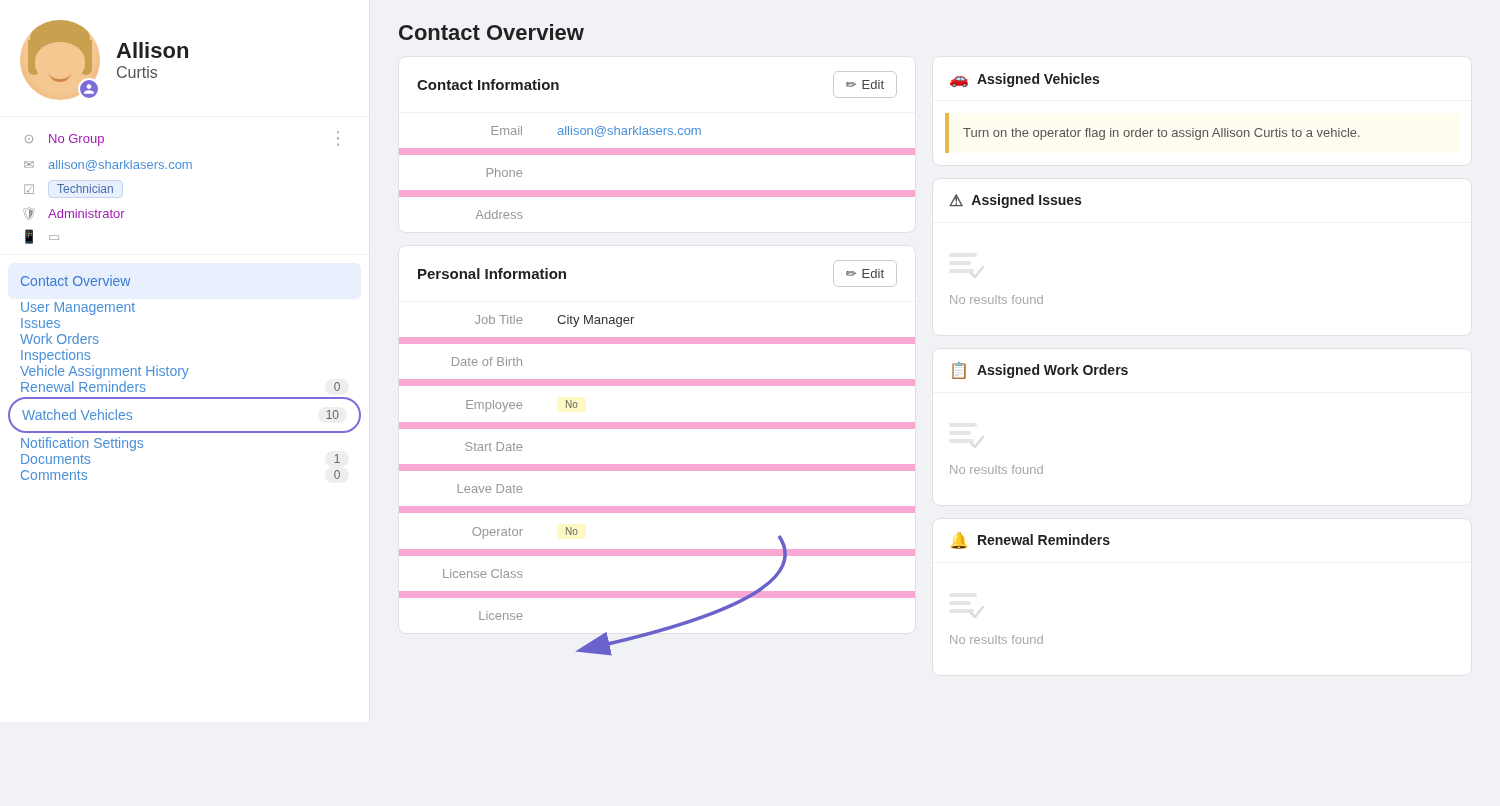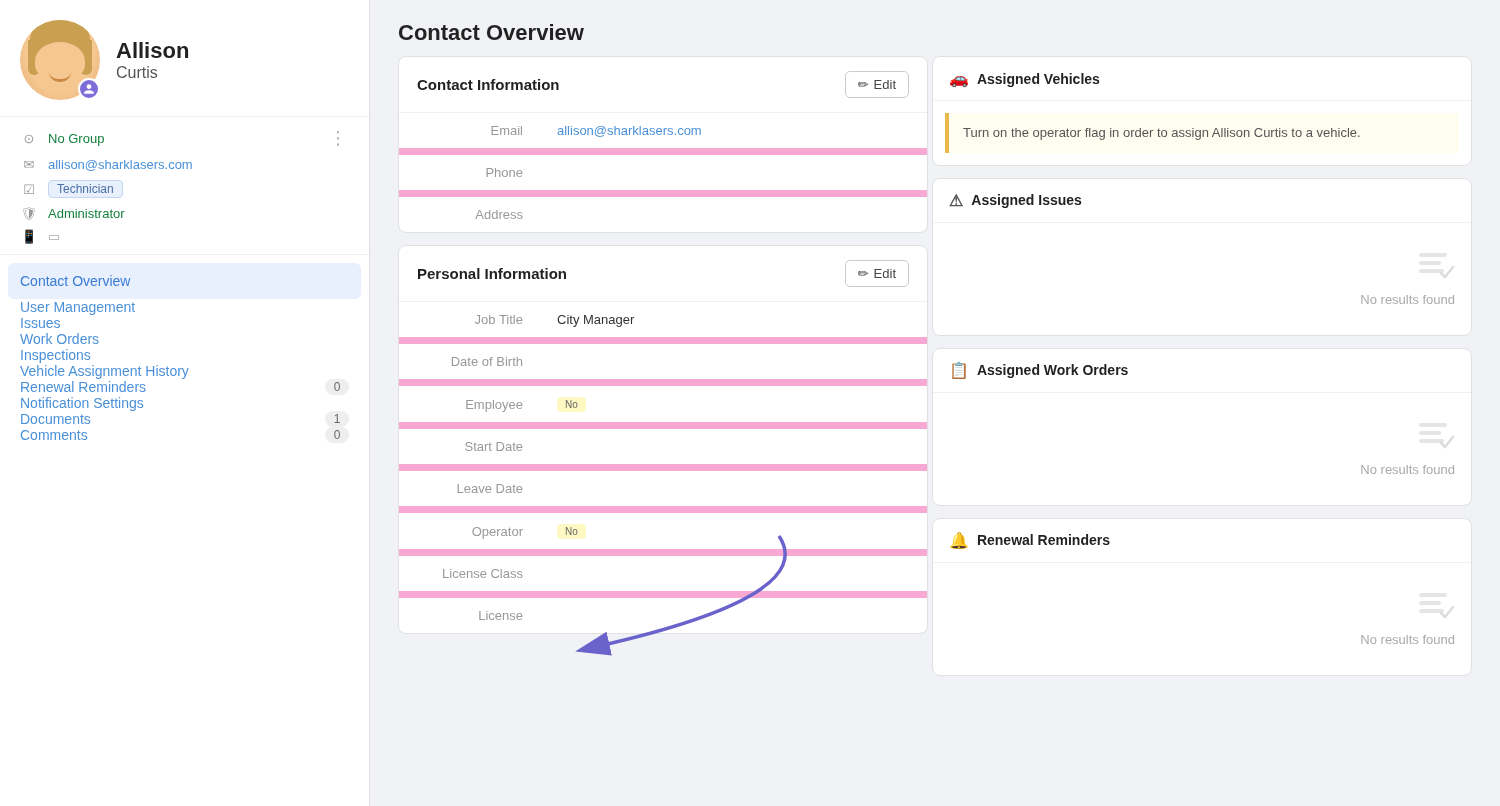--- a/index.html
+++ b/index.html
@@ -7,21 +7,21 @@
 
     
     #sidebar {
       width: 370px;
       min-width: 370px;
       background: #fff;
       border-right: 1px solid #e0e0e0;
       display: flex;
       flex-direction: column;
       overflow-y: auto;
-      height: 806px;
+      height: 722px;
     }
 
     .profile-section {
       padding: 20px 20px 16px 20px;
       display: flex;
       align-items: center;
       gap: 16px;
       border-bottom: 1px solid #f0f0f0;
     }
     .avatar-wrapper {
@@ -92,21 +92,21 @@
       border-bottom: 1px solid #f0f0f0;
     }
     .meta-row {
       display: flex;
       align-items: center;
       gap: 10px;
       font-size: 13px;
       color: #555;
     }
     .meta-row .meta-icon { width: 18px; text-align: center; color: #999; flex-shrink: 0; }
-    .meta-row .meta-text { color: #15803d; text-align: center; }
+    .meta-row .meta-text { color: #a21caf; text-align: center; }
     .meta-row .meta-link { color: #4a90d9; text-decoration: none; }
     .meta-row .badge-tag {
       background: #e8f0fe;
       color: #4a6fa5;
       border: 1px solid #c5d5ee;
       border-radius: 4px;
       padding: 1px 8px;
       font-size: 12px;
     }
     .meta-row .meta-muted { color: #aaa; }
@@ -164,21 +164,21 @@
 
     .main-header {
       padding: 20px 28px 10px 28px;
       background: #f0f2f5;
     }
     .main-header h1 { font-size: 22px; font-weight: 700; color: #222; }
 
     .main-body {
       flex: 1;
       display: flex;
-      gap: 4px;
+      gap: 16px;
       padding: 0 28px 36px 28px;
       overflow: hidden;
     }
 
     
     .left-col {
       flex: 1;
       display: flex;
       flex-direction: column;
       gap: 12px;
@@ -261,21 +261,21 @@
       padding: 10px 14px;
       border-radius: 0;
       font-size: 13px;
       color: #555;
       line-height: 1.5;
     }
 
     .no-results-container {
       display: flex;
       flex-direction: column;
-      align-items: flex-end;
+      align-items: flex-start;
       justify-content: center;
       padding: 28px 16px;
       color: #bbb;
     }
     .no-results-icon {
       margin-bottom: 8px;
       opacity: 0.5;
     }
     .no-results-text { font-size: 13px; color: #aaa; }
   </style>
@@ -346,20 +346,24 @@
     </div>
     <div class="nav-item">
       <span>Inspections</span>
     </div>
     <div class="nav-item">
       <span>Vehicle Assignment History</span>
     </div>
     <div class="nav-item">
       <span>Renewal Reminders</span>
       <span class="nav-badge">0</span>
+    </div>
+    <div class="nav-item watched-active">
+      <span>Watched Vehicles</span>
+      <span class="nav-badge">10</span>
     </div>
     <div class="nav-item">
       <span>Notification Settings</span>
     </div>
     <div class="nav-item">
       <span>Documents</span>
       <span class="nav-badge">1</span>
     </div>
     <div class="nav-item">
       <span>Comments</span>

